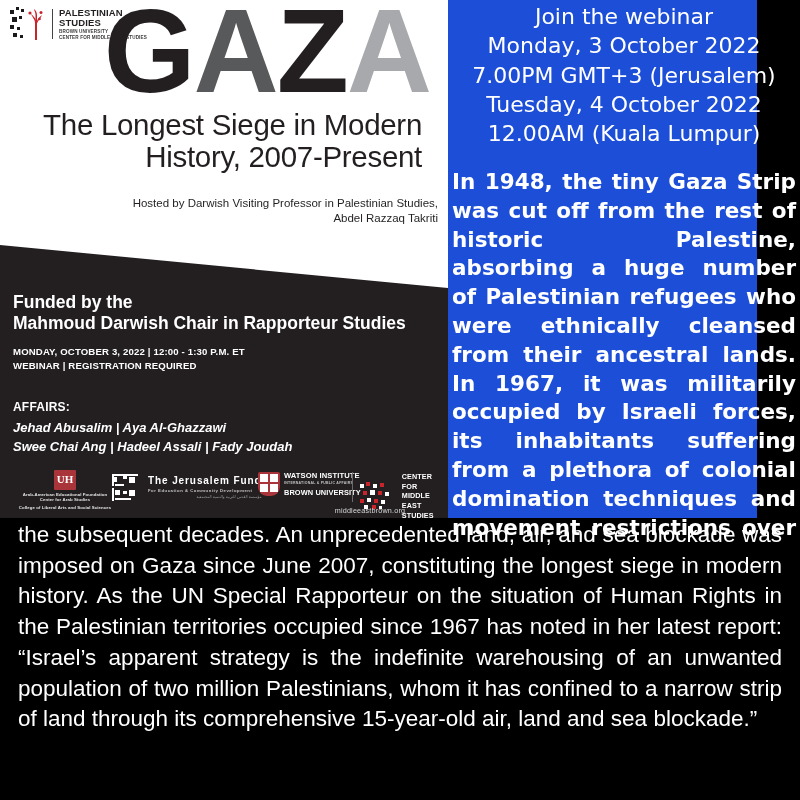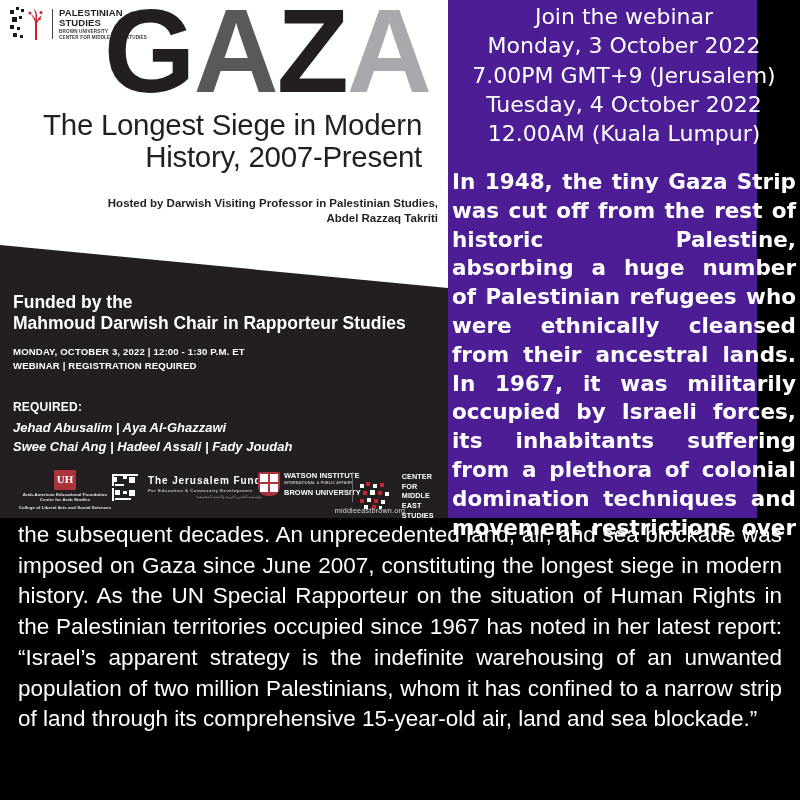--- a/index.html
+++ b/index.html
@@ -135,21 +135,21 @@
     color: #231f20;
     letter-spacing: -0.3px;
   }
 
   #poster-hosted {
     position: absolute;
     right: 10px; top: 196px;
     width: 430px;
     text-align: right;
     font-family: "Liberation Sans", sans-serif;
-    font-weight: bold;
+    font-weight: normal;
     font-size: 11.5px;
     line-height: 1.28;
     color: #231f20;
   }
 
   
   #poster-funded {
     position: absolute;
     left: 13px; top: 292px;
     font-family: "Liberation Sans", sans-serif;
@@ -332,21 +332,21 @@
     letter-spacing: 0.2px;
     color: #d8d8d8;
   }
 
   
   #right-panel {
     position: absolute;
     left: 448px; top: 0;
     width: 309px;
     height: 518px;
-    background: #4c1d95;
+    background: #1d4ed8;
   }
   #webinar-heading {
     position: absolute;
     left: 2px; top: 2px;
     width: 348px;
     text-align: center;
     font-family: "DejaVu Sans", sans-serif;
     font-size: 22px;
     line-height: 1.33;
     color: #ffffff;
@@ -430,21 +430,21 @@
       <div id="poster-funded">
         <div>Funded by the</div>
         <div>Mahmoud Darwish Chair in Rapporteur Studies</div>
       </div>
 
       <div id="poster-when">
         <div>MONDAY, OCTOBER 3, 2022 | 12:00 - 1:30 P.M. ET</div>
         <div>WEBINAR | REGISTRATION REQUIRED</div>
       </div>
 
-      <div id="poster-speakers-label">REQUIRED:</div>
+      <div id="poster-speakers-label">AFFAIRS:</div>
       <div id="poster-speakers-list">
         <div>Jehad Abusalim  |  Aya Al-Ghazzawi</div>
         <div>Swee Chai Ang  |  Hadeel Assali  |  Fady Joudah</div>
       </div>
 
       <div id="sponsors">
 
         <div class="sponsor" id="sponsor-uh">
           <div class="uh-mark"></div>
           <div class="sp-cap">Arab-American Educational Foundation Center for Arab Studies</div>
@@ -516,21 +516,21 @@
         </div>
 
         <div id="sponsor-url">middleeastbrown.org</div>
       </div>
     </div>
 
     <div id="right-panel">
       <div id="webinar-heading">
           <div>Join the webinar</div>
           <div>Monday, 3 October 2022</div>
-          <div>7.00PM GMT+9 (Jerusalem)</div>
+          <div>7.00PM GMT+3 (Jerusalem)</div>
           <div>Tuesday, 4 October 2022</div>
           <div>12.00AM (Kuala Lumpur)</div>
         </div>
       <div id="blurb-top">In 1948, the tiny Gaza Strip was cut off from the rest of historic Palestine, absorbing a huge number of Palestinian refugees who were ethnically cleansed from their ancestral lands. In 1967, it was militarily occupied by Israeli forces, its inhabitants suffering from a plethora of colonial domination techniques and movement restrictions over</div>
     </div>
 
   </div>
 
   <div id="blurb-bottom">the subsequent decades. An unprecedented land, air, and sea blockade was imposed on Gaza since June 2007, constituting the longest siege in modern history. As the UN Special Rapporteur on the situation of Human Rights in the Palestinian territories occupied since 1967 has noted in her latest report: “Israel’s apparent strategy is the indefinite warehousing of an unwanted population of two million Palestinians, whom it has confined to a narrow strip of land through its comprehensive 15-year-old air, land and sea blockade.”</div>
 

